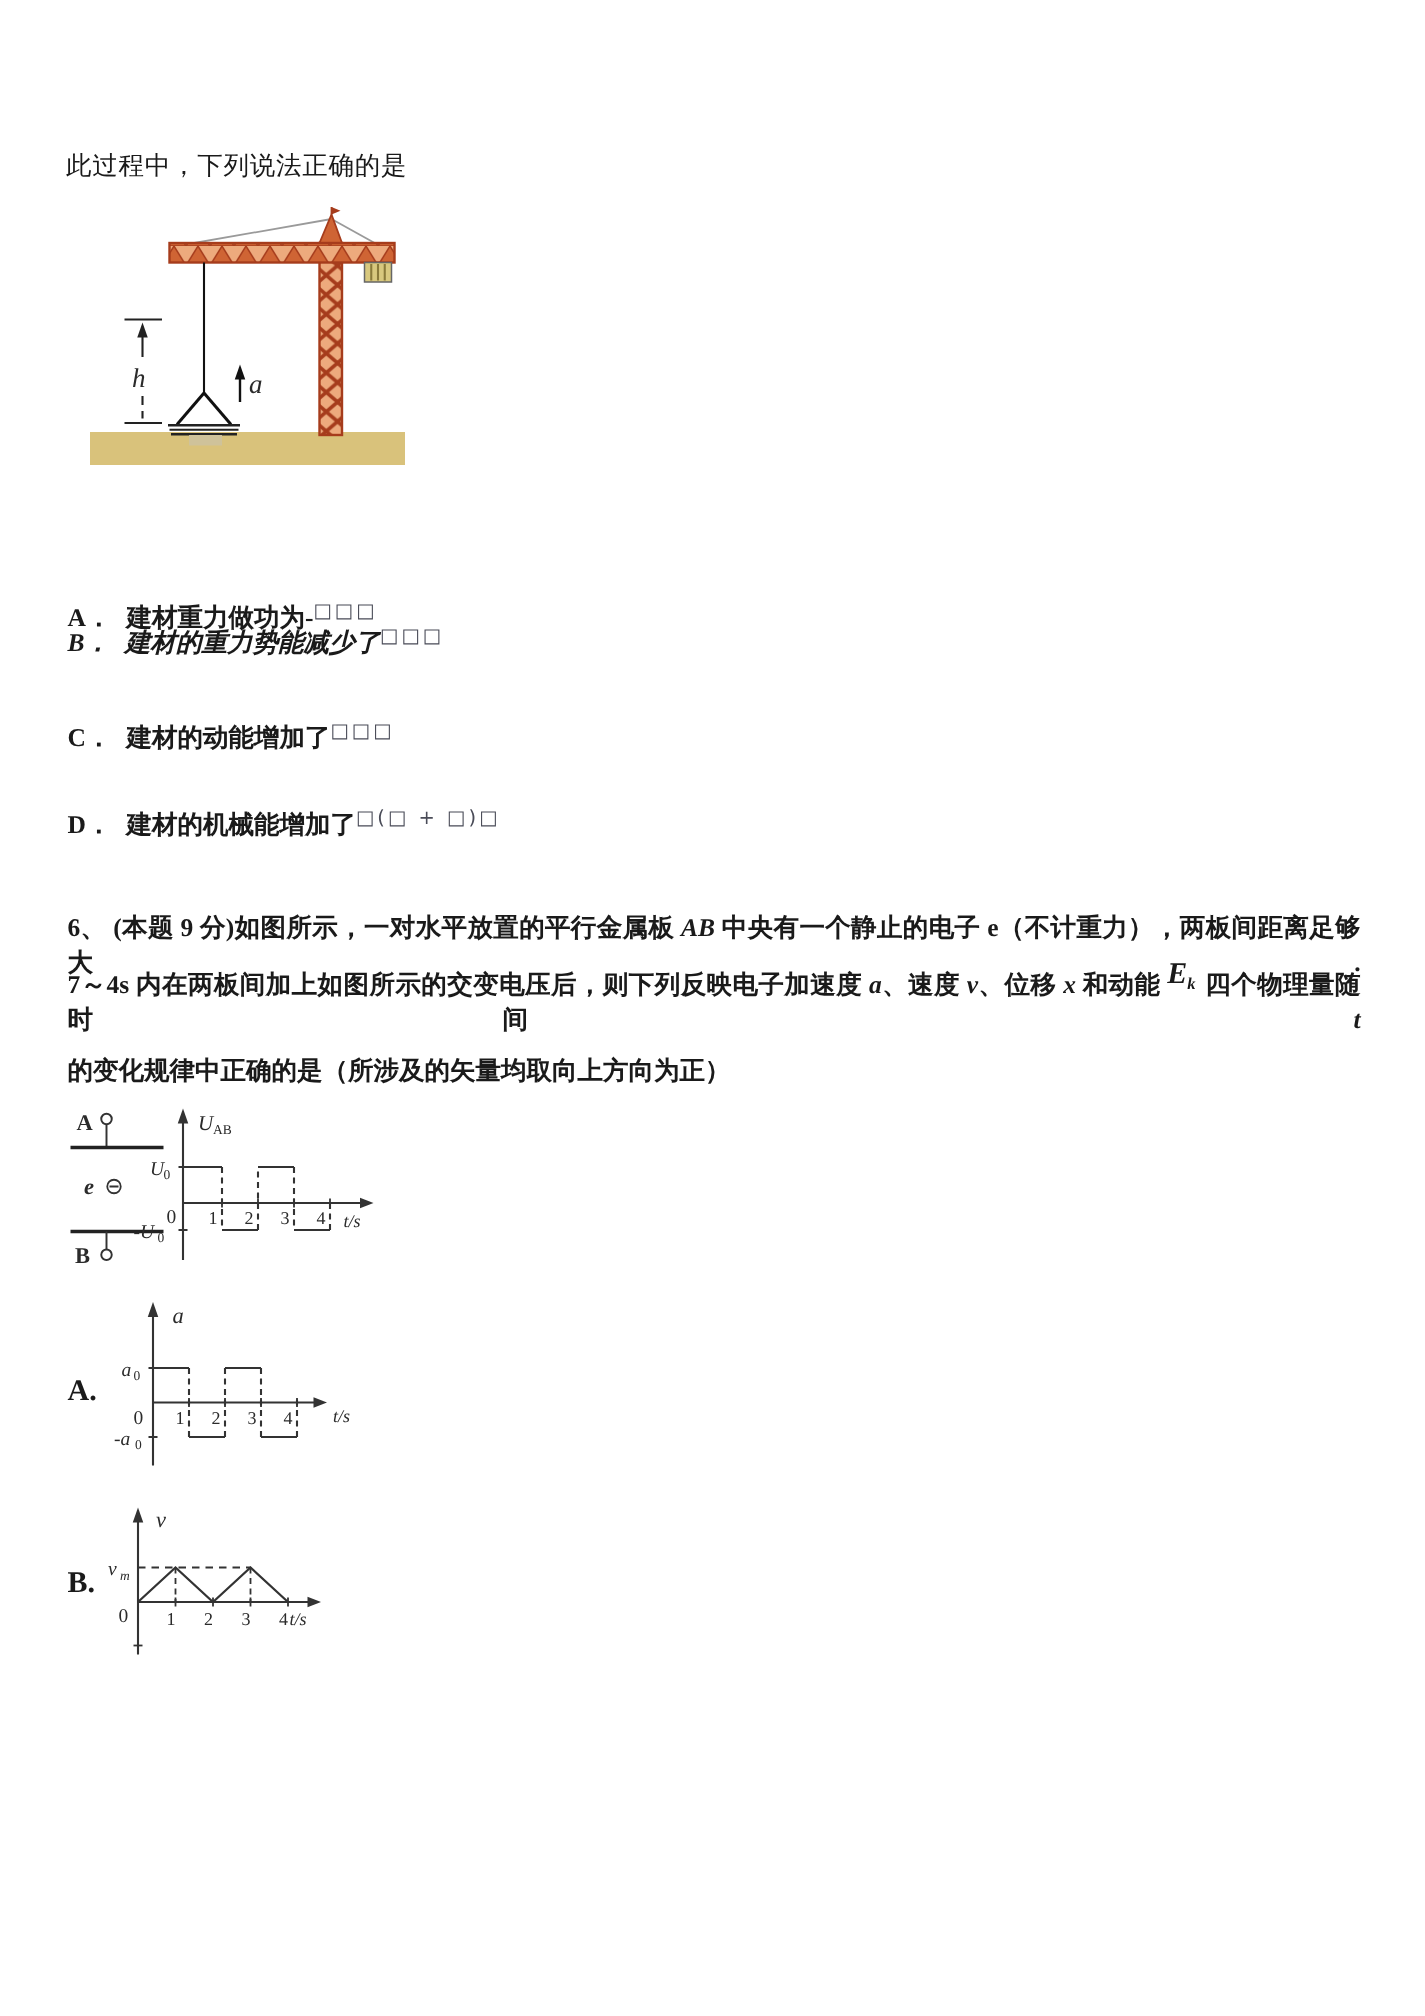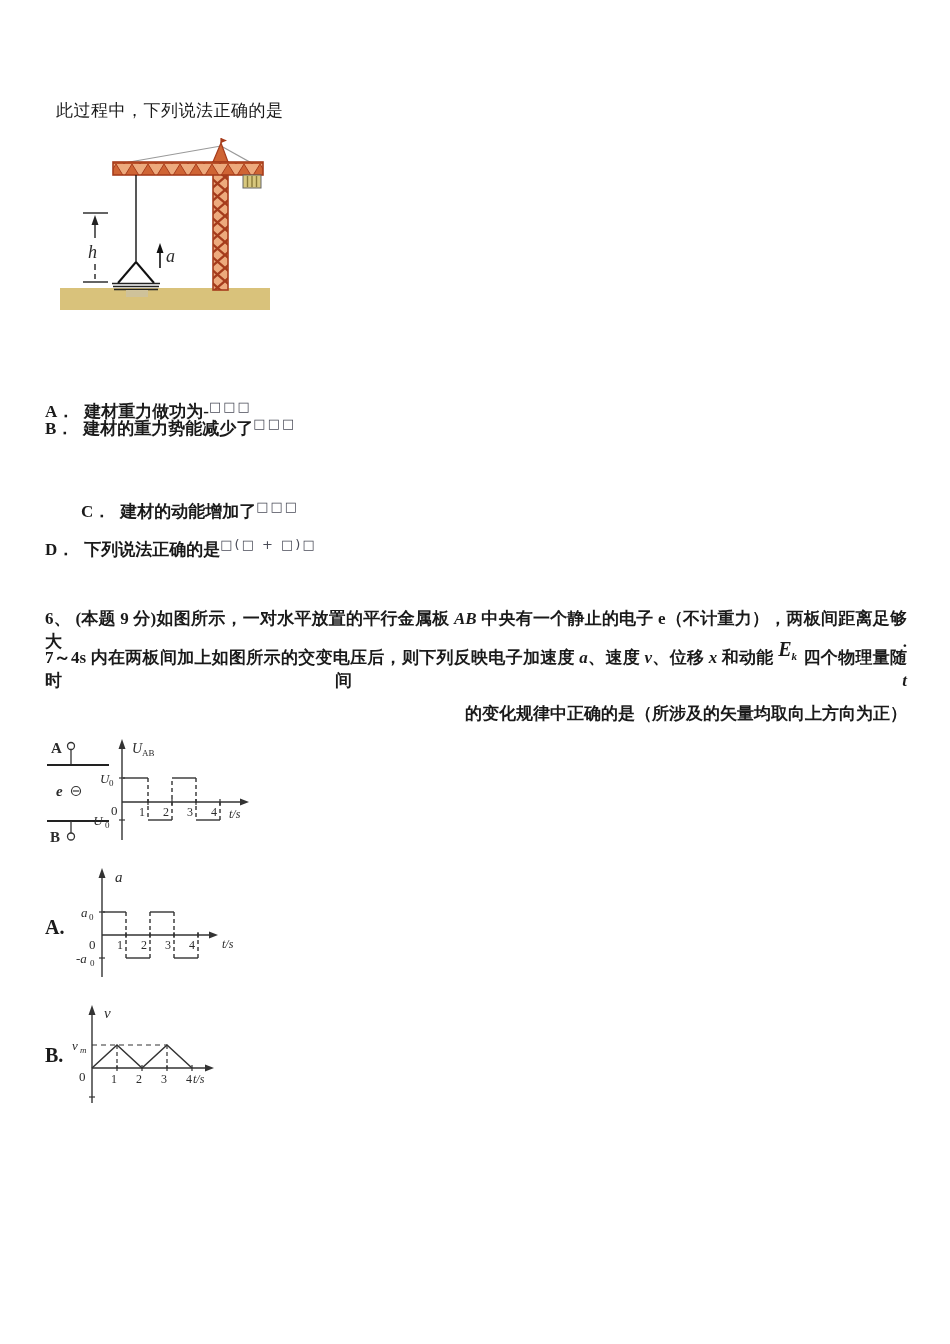--- a/index.html
+++ b/index.html
@@ -1,22 +1,22 @@
 <!DOCTYPE html>
 <html><head>
 <meta charset="utf-8">
 <style>
   * { margin:0; padding:0; box-sizing:border-box; }
   body { width:950px; height:1344px; background:#ffffff; font-family:"Liberation Serif", serif; color:#1a1a1a; position:relative; overflow:hidden; }
   .abs { position:absolute; }
-  .intro { left:44px; top:99px; font-size:17px; letter-spacing:0.5px;margin-left:12px; }
+  .intro { left:44px; top:99px; font-size:17px; letter-spacing:0.5px; }
   .opt { left:45px; font-size:17px; font-weight:bold; white-space:nowrap; }
   .opt .opt-label { margin-right:10px; }
   .formula { font-family:"DejaVu Sans", sans-serif; font-weight:normal; font-size:13px; color:#4a4c58; letter-spacing:2px; position:relative; top:-6px; }
-  .q6-line { left:45px; width:862px; font-size:17px; font-weight:bold;text-align:right; }
+  .q6-line { left:45px; width:862px; font-size:17px; font-weight:bold; }
   .just { text-align:justify; text-align-last:justify; }
   .it { font-style:italic; }
   .ek-base { font-style:italic; font-size:20px; position:relative; top:-7px; }
   .ek-sub { font-style:italic; font-size:11px; position:relative; top:-3px; margin-right:2px; }
   .graph-opt-label { font-size:20px; font-weight:bold; }
   svg text { font-family:"Liberation Serif", serif; fill:#2b2b2b; }
   svg .var { font-style:italic; }
 </style>
 </head>
 <body>
@@ -78,28 +78,28 @@
       <line x1="100" y1="130" x2="100" y2="110" stroke="#111" stroke-width="1.6"></line>
       <polygon points="100,105 96.5,115 103.5,115" fill="#111"></polygon>
       <text x="106" y="124" font-size="18" class="var">a</text>
     </g>
   </svg>
 </div>
 
 <div class="abs opt" style="top:352px;margin-top:48px;">
   <span class="opt-label">A．</span><span>建材重力做功为-</span><span class="formula">□□□</span>
 </div>
-<div class="abs opt" style="top:417px;">
+<div class="abs opt" style="top:417px;font-style:italic;">
   <span class="opt-label">B．</span><span>建材的重力势能减少了</span><span class="formula">□□□</span>
 </div>
-<div class="abs opt" style="top:500px;margin-left:36px;">
+<div class="abs opt" style="top:480px;">
   <span class="opt-label">C．</span><span>建材的动能增加了</span><span class="formula">□□□</span>
 </div>
 <div class="abs opt" style="top:538px;">
-  <span class="opt-label">D．</span><span>下列说法正确的是</span><span class="formula">□(□ + □)□</span>
+  <span class="opt-label">D．</span><span>建材的机械能增加了</span><span class="formula">□(□ + □)□</span>
 </div>
 
 <div class="abs q6-line just" style="top:592px;margin-top:15px;">
   <span>6、 (本题 9 分)如图所示，一对水平放置的平行金属板 </span><span class="it">AB</span><span> 中央有一个静止的电子 </span><span>e</span><span>（不计重力），两板间距离足够大.</span>
 </div>
 <div class="abs q6-line just" style="top:645px;">
   <span>7～4s 内在两板间加上如图所示的交变电压后，则下列反映电子加速度 </span><span class="it">a</span><span>、速度 </span><span class="it">v</span><span>、位移 </span><span class="it">x</span><span> 和动能 </span><span class="ek-base">E</span><span class="ek-sub">k</span><span> 四个物理量随时间 </span><span class="it">t</span>
 </div>
 <div class="abs q6-line" style="top:702px;">
   <span>的变化规律中正确的是（所涉及的矢量均取向上方向为正）</span>

